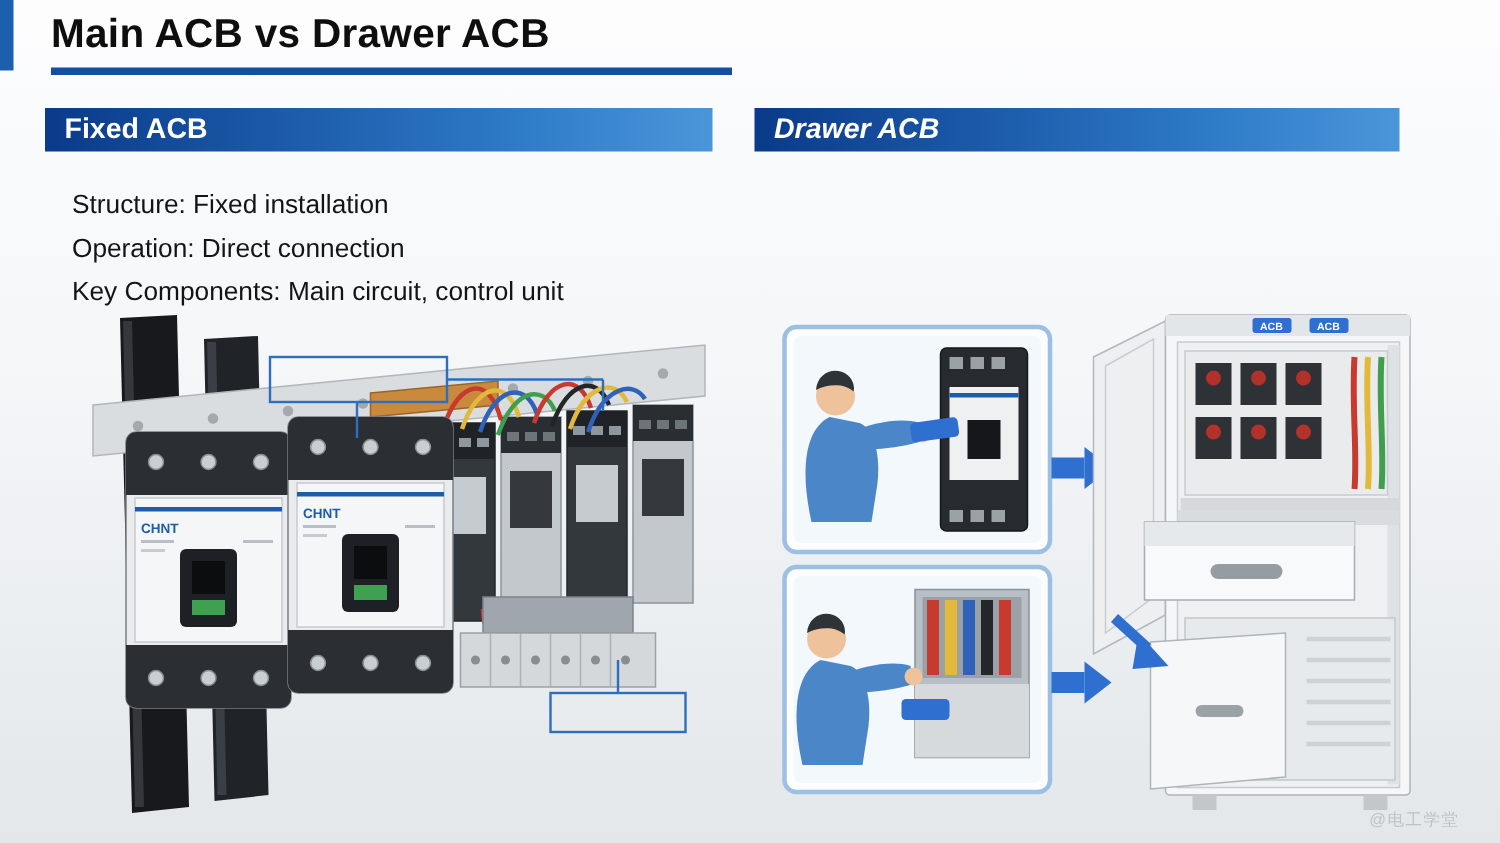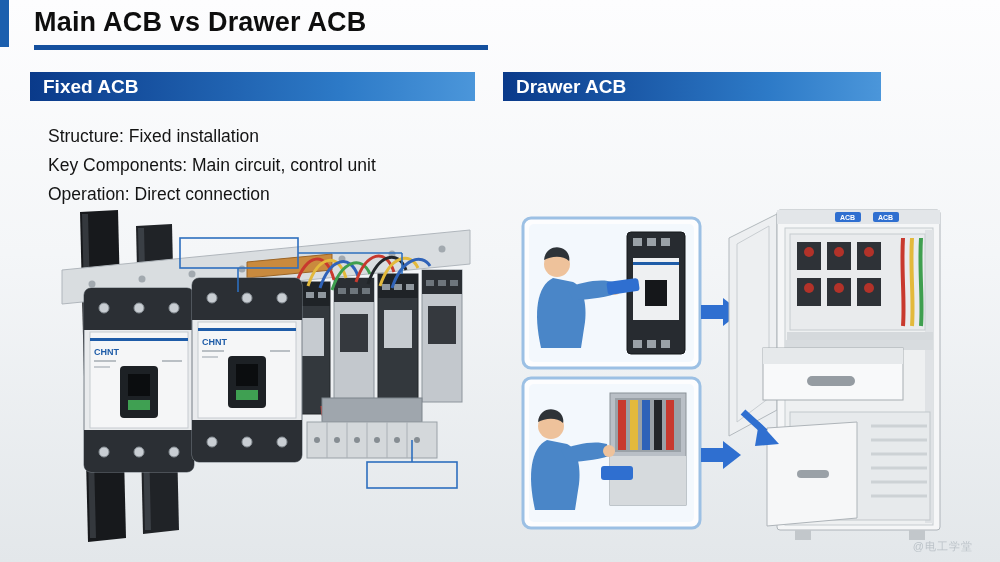--- a/index.html
+++ b/index.html
@@ -17,21 +17,21 @@
     color:#0e0e0e; letter-spacing:0.2px;
   }
   .title-underline { position:absolute; left:34px; top:45px; width:454px; height:5px; background:#15509e; }
 
   .panel-header {
     position:absolute; height:29px; line-height:29px; padding-left:13px;
     background:linear-gradient(90deg,#0a3a8a 0%, #2d7ac7 70%, #4b96da 100%);
     color:#ffffff; font-size:19px; font-weight:bold;
   }
   .panel-header.fixed  { left:30px;  top:72px; width:445px; }
-  .panel-header.drawer { left:503px; top:72px; width:378px; }
+  .panel-header.drawer { left:503px; top:72px; width:430px;font-style:italic; }
 
   .spec-list { position:absolute; list-style:none; font-size:17.5px; color:#141414; line-height:29px; }
   .spec-list.fixed  { left:48px;  top:122px; }
   .spec-list.drawer { left:521px; top:106px; }
 
   svg.illu { position:absolute; display:block; }
   svg.illu-left  { left:22px;  top:200px; }
   svg.illu-right { left:505px; top:200px; }
 
   .watermark {
@@ -53,22 +53,22 @@
 
   <div class="panel-header fixed">
     <span>Fixed ACB</span>
   </div>
   <div class="panel-header drawer">
     <span>Drawer ACB</span>
   </div>
 
   <ul class="spec-list fixed">
     <li>Structure: Fixed installation</li>
+    <li>Operation: Direct connection</li>
     <li>Key Components: Main circuit, control unit</li>
-    <li>Operation: Direct connection</li>
   </ul>
 
   <svg class="illu illu-left" width="455" height="345" viewBox="0 0 455 345">
     <defs>
       <g id="mccb">
         <rect x="0" y="0" width="110" height="184" rx="7" fill="#e9ebed" stroke="#777f86"></rect>
         <rect x="0" y="0" width="110" height="40" rx="7" fill="#2b2f34"></rect>
         <rect x="0" y="30" width="110" height="12" fill="#2b2f34"></rect>
         <circle cx="20" cy="20" r="5" fill="#c9ced3" stroke="#868d93"></circle>
         <circle cx="55" cy="20" r="5" fill="#c9ced3" stroke="#868d93"></circle>

